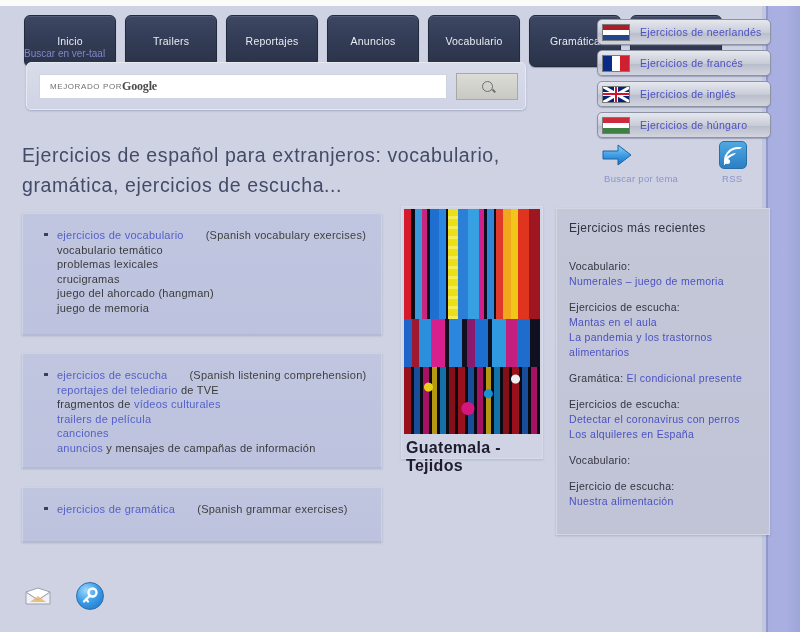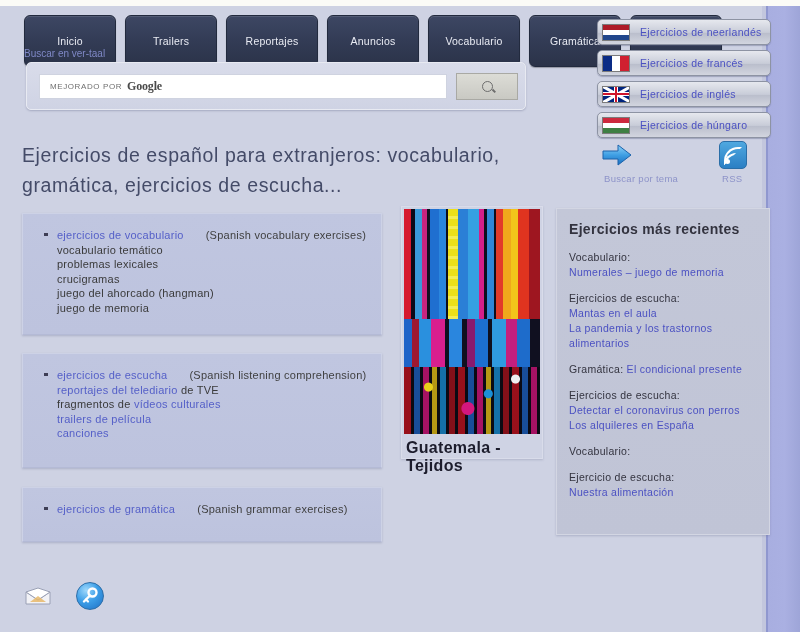--- a/index.html
+++ b/index.html
@@ -41,21 +41,21 @@
   
   .search-label{position:absolute;left:24px;top:48px;font-size:10px;color:#7f88c6;}
   .search-box{position:absolute;left:26px;top:62px;width:498px;height:46px;
     background:linear-gradient(180deg,#d9dcea 0%,#cfd3e4 100%);
     border:1px solid #e8eaf2;border-radius:5px;
     box-shadow:0 1px 2px rgba(90,95,130,.35);}
   .search-inner{position:absolute;left:12px;top:10px;display:flex;align-items:center;gap:0;}
   .search-field{width:408px;height:25px;background:#ffffff;border:1px solid #cfd3e0;
     display:flex;align-items:center;padding-left:10px;box-sizing:border-box;}
   .ph-small{font-size:8px;color:#6f6f6f;letter-spacing:.6px;}
-  .ph-google{font-size:12px;color:#4a4a4a;margin-left:5px;font-family:"Liberation Serif",serif;font-weight:bold;letter-spacing:-.2px;}
+  .ph-google{font-size:12px;color:#4a4a4a;font-family:"Liberation Serif",serif;font-weight:bold;letter-spacing:-.2px;}
   .search-btn{width:60px;height:25px;margin-left:9px;
     background:linear-gradient(180deg,#dcdcd6 0%,#c9c9c3 100%);
     border:1px solid #a9a9a4;display:flex;align-items:center;justify-content:center;cursor:pointer;}
   .mag{display:block;width:9px;height:9px;border:1.6px solid #6d6d6d;border-radius:50%;position:relative;}
   .mag:after{content:"";position:absolute;width:4px;height:1.6px;background:#6d6d6d;
     right:-4px;bottom:-0.5px;transform:rotate(45deg);}
 
   
   .page-title{position:absolute;left:22px;top:140px;width:530px;
     font-size:19.5px;color:#444b68;line-height:30px;letter-spacing:.6px;font-weight:normal;}
@@ -146,21 +146,21 @@
   .icon-cap{position:absolute;font-size:9.5px;color:#8d93c9;letter-spacing:.3px;}
   #cap-tema{left:604px;top:173px;}
   #cap-rss{left:722px;top:173px;}
 
   
   .recent{position:absolute;left:556px;top:208px;width:212px;height:325px;
     background:linear-gradient(180deg,#c3c7d8 0%,#c0c4d6 100%);
     border:1px solid #d3d6e3;box-shadow:0 1px 2px rgba(110,115,150,.35);
     overflow:hidden;}
   .recent .inner{padding:12px 10px 0 12px;}
-  .r-head{font-size:14px;color:#33333f;letter-spacing:.3px;margin-bottom:13px;font-weight:bold;}
+  .r-head{font-size:12px;color:#33333f;letter-spacing:.3px;margin-bottom:24px;}
   .r-group{margin-bottom:11px;}
   .r-cat{font-size:10.5px;color:#33333f;letter-spacing:.3px;line-height:15px;}
   .r-link{font-size:10.5px;color:#4b51c2;letter-spacing:.3px;line-height:15px;display:block;cursor:pointer;}
   .r-inline{font-size:10.5px;color:#33333f;letter-spacing:.3px;line-height:15px;}
   .r-inline .r-link{display:inline;}
 
   
   .mail-icon{position:absolute;left:24px;top:586px;width:28px;height:20px;}
   .key-icon{position:absolute;left:76px;top:582px;width:26px;height:26px;border-radius:50%;
     background:radial-gradient(circle at 35% 28%,#9fd8fb 0%,#3d9fe8 45%,#1e6fc4 100%);
@@ -233,20 +233,21 @@
 
   <div class="cbox" id="box2">
     <ul>
       <li>
         <span class="bullet"></span>
         <a class="lnk">ejercicios de escucha</a><span class="eng">(Spanish listening comprehension)</span>
         <span class="sub"><a class="lnk">reportajes del telediario</a><span class="plain"> de TVE</span></span>
         <span class="sub"><span class="plain">fragmentos de </span><a class="lnk">vídeos culturales</a></span>
         <span class="sub"><a class="lnk">trailers de película</a></span>
         <span class="sub"><a class="lnk">canciones</a></span>
+        <span class="sub"><a class="lnk">anuncios</a><span class="plain"> y mensajes de campañas de información</span></span>
       </li>
     </ul>
   </div>
 
   <div class="cbox" id="box3">
     <ul>
       <li>
         <span class="bullet"></span>
         <a class="lnk">ejercicios de gramática</a><span class="eng">(Spanish grammar exercises)</span>
       </li>

